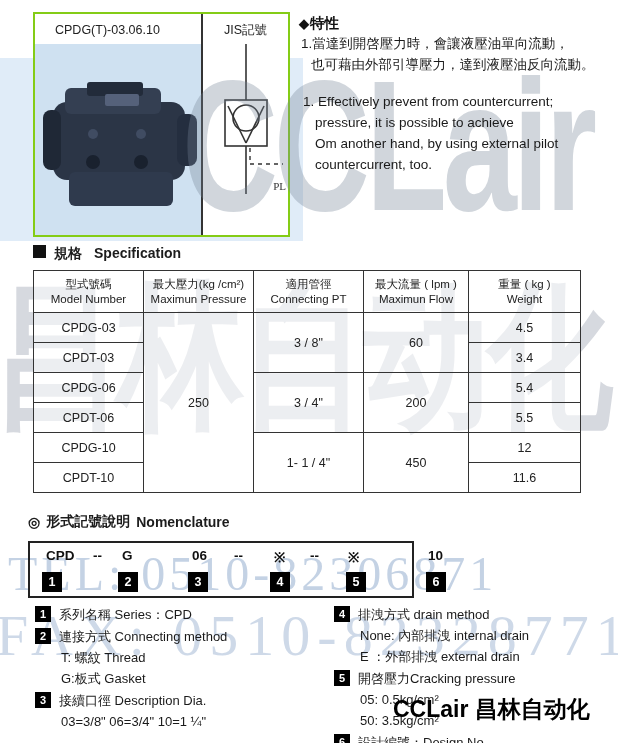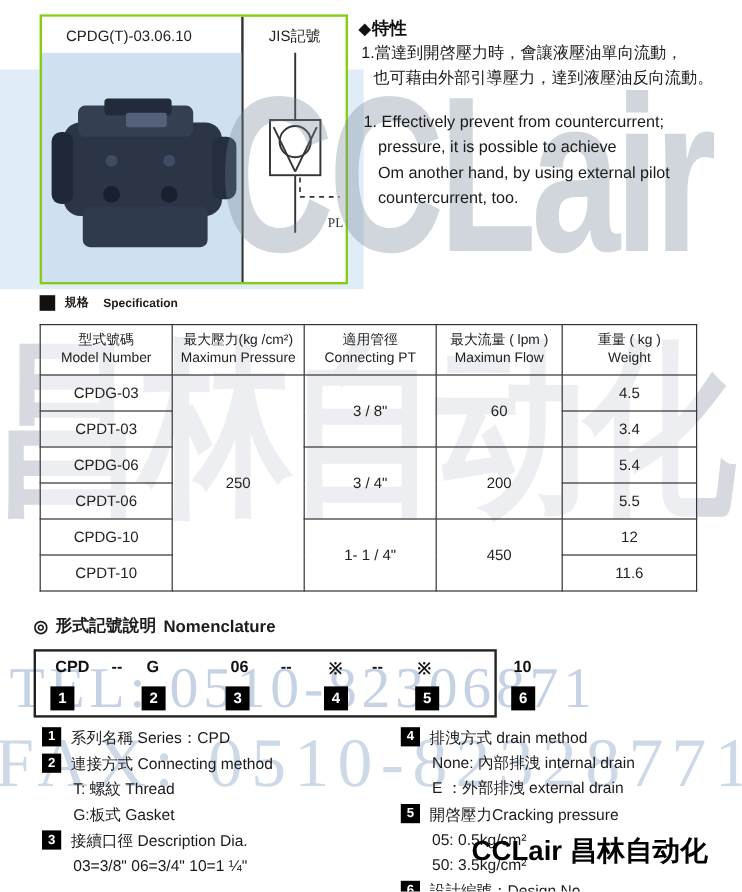--- a/index.html
+++ b/index.html
@@ -34,21 +34,21 @@
   .feat-title { font-size:14.5px; font-weight:bold; color:#111; }
   .diamond { font-size:13px; margin-right:1px; }
   .feat-line { font-size:13.5px; line-height:21px; color:#1a1a1a; }
   .feat-line.indent { padding-left:12px; }
   .feat-line.num { padding-left:2px; }
   .desc-block { margin-top:16px; }
   .desc-line { font-size:13.5px; line-height:21px; color:#1a1a1a; padding-left:16px; }
   .desc-line.first { padding-left:4px; }
 
   
-  .spec-title { position:absolute; left:33px; top:245px; font-size:10px; font-weight:bold; z-index:6; display:flex; align-items:flex-end; gap:8px; }
+  .spec-title { position:absolute; left:33px; top:245px; font-size:14px; font-weight:bold; z-index:6; display:flex; align-items:flex-start; gap:8px; }
   .blk-square { width:13px; height:13px; background:#111; display:inline-block; }
   .spec-title .en { margin-left:4px; }
   .spec-table-wrap { position:absolute; left:33px; top:270px; z-index:6; }
   table.spec { border-collapse:collapse; background:rgba(255,255,255,0.55); }
   table.spec th, table.spec td { border:1.5px solid #333; text-align:center; vertical-align:middle; color:#222; }
   table.spec th { height:42px; font-weight:normal; font-size:11.5px; line-height:15px; }
   table.spec td { height:30px; font-size:12.5px; }
 
   
   .nomen-title { position:absolute; left:28px; top:513px; font-size:14px; font-weight:bold; z-index:6; display:flex; align-items:center; gap:6px; }

